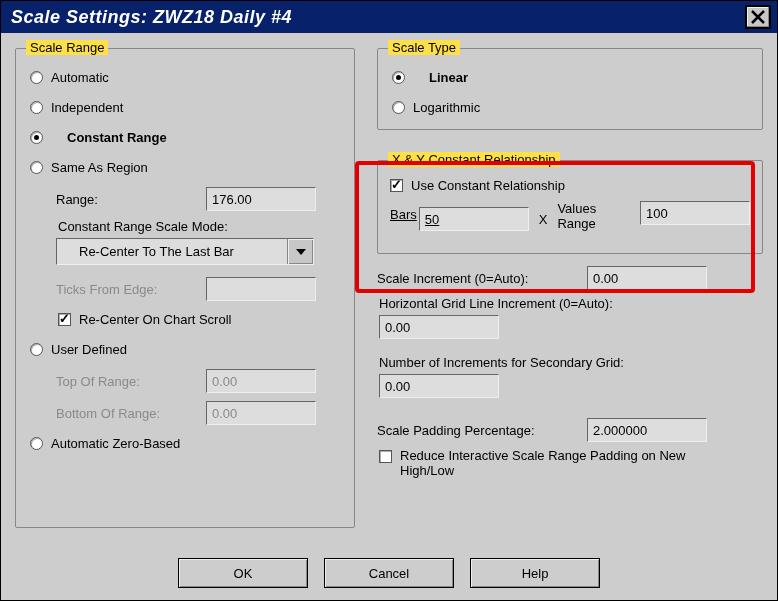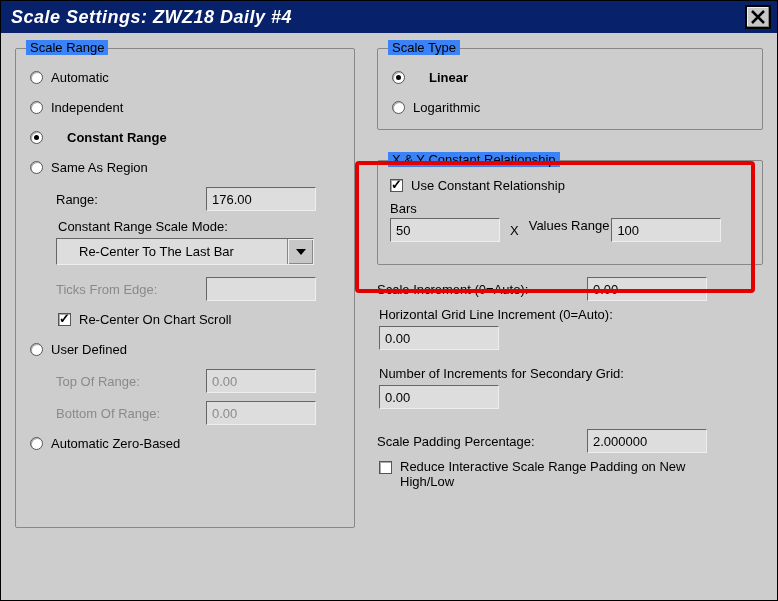--- a/index.html
+++ b/index.html
@@ -49,21 +49,21 @@
   .group {
     border: 1px solid #888;
     border-radius: 2px;
     padding: 14px 12px 12px 12px;
     margin-bottom: 10px;
     position: relative;
   }
   .group-title {
     position: absolute;
     top: -9px; left: 10px;
-    background: #3b82f6;
+    background: #fde047;
     padding: 0 4px;
     font-size: 13px;
     color: #000;
   }
   .radio-row, .check-row {
     display: flex; align-items: center;
     gap: 8px;
     margin: 4px 0 10px 2px;
     min-height: 20px;
   }
@@ -244,21 +244,21 @@
           </div>
         </div>
 
         <div class="group" style="margin-top:30px; padding:14px 12px 22px 12px;">
           <span class="group-title">X &amp; Y Constant Relationship</span>
           <div class="check-row" style="margin:0 0 6px 0">
             <span class="checkbox checked"></span>
             <span class="label">Use Constant Relationship</span>
           </div>
           <div style="display:flex; gap:10px; align-items:flex-end;">
-            <div style="display:flex; flex-direction:column; gap:2px;">
+            <div style="display:flex; flex-direction:row; gap:2px;text-decoration:underline;">
               <span class="label">Bars</span>
               <input class="input-sunken" style="width: 110px;" value="50">
             </div>
             <span class="label" style="padding-bottom:4px">X</span>
             <div style="display:flex; flex-direction:row; gap:2px; position:relative;">
               <span class="label">Values Range</span>
               <div style="position:relative">
                 <input class="input-sunken" style="width: 110px;" value="100">
               </div>
             </div>
@@ -283,14 +283,25 @@
 
         <div class="check-row" style="align-items:flex-start; margin-top:4px">
           <span class="checkbox" style="margin-top:2px"></span>
           <span class="label" style="max-width:300px">Reduce Interactive Scale Range Padding on New High/Low</span>
         </div>
       </div>
     </div>
 
     <div class="highlight-box" style="top:128px; left:354px; width:400px; height:132px;"></div>
 
+    <div class="button-row">
+      <div class="btn">
+          <span>OK</span>
+        </div>
+      <div class="btn">
+          <span>Cancel</span>
+        </div>
+      <div class="btn">
+          <span>Help</span>
+        </div>
+    </div>
   </div>
 </div>
 
 </body></html>

